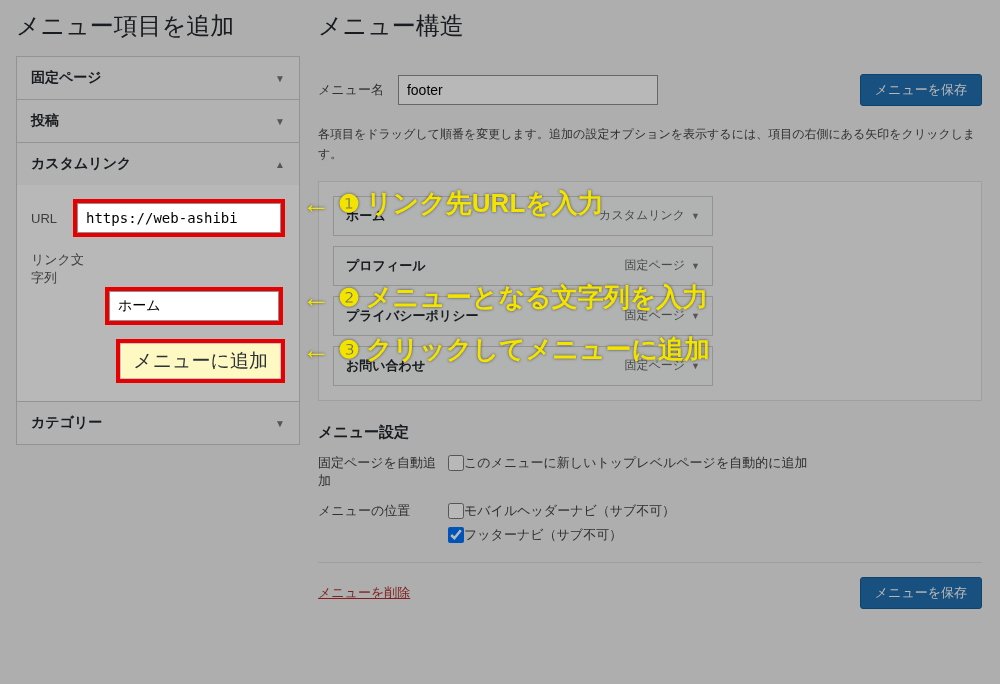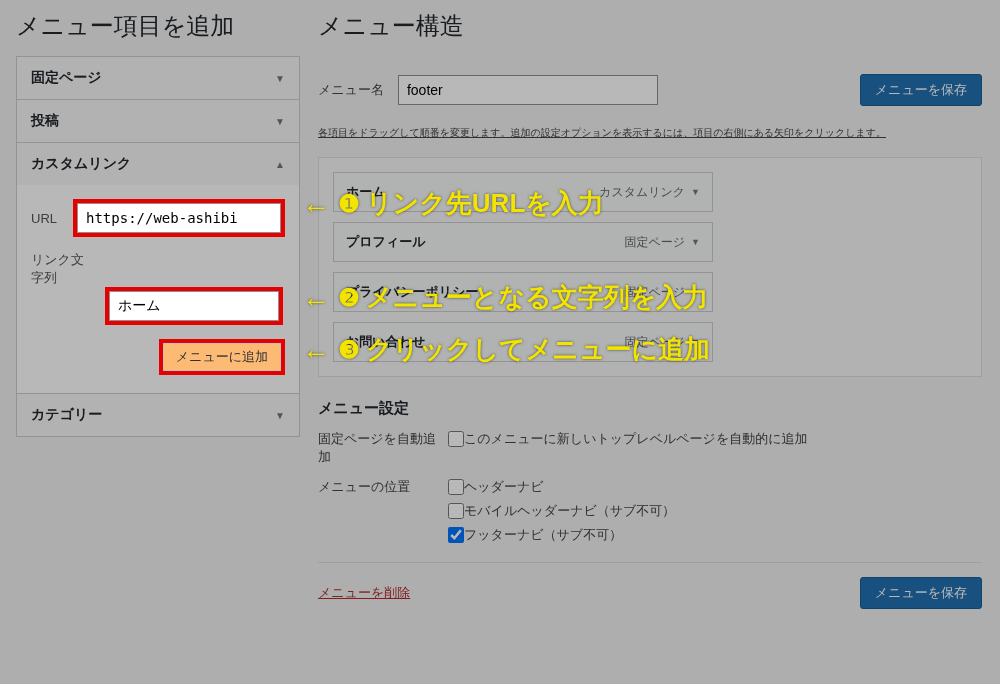--- a/index.html
+++ b/index.html
@@ -22,32 +22,32 @@
   .field-row { margin-bottom: 14px; }
   .field-label { font-size: 13px; color: #555; display: block; margin-bottom: 6px; }
   .customlink .field-row { display: flex; align-items: center; gap: 10px; }
   .customlink .field-label { width: 64px; margin: 0; }
   .customlink input[type=text] { flex: 1; }
 
   input[type=text] { border: 1px solid #8c8f94; padding: 5px 8px; font-size: 14px; background: #fff; border-radius: 0; height: 30px; }
   input[type=text].mono { font-family: Menlo, Consolas, monospace; }
 
   .add-btn-row { text-align: right; margin-top: 10px; }
-  button.flat { background: #fdba74; border: 1px solid #c3c4c7; color: #2c3338; padding: 4px 12px; font-size: 13px; cursor: pointer; border-radius: 2px; }
+  button.flat { background: #fef9c3; border: 1px solid #c3c4c7; color: #2c3338; padding: 4px 12px; font-size: 19px; cursor: pointer; border-radius: 2px; }
 
   .highlight-box { border: 4px solid #e60000; display: inline-block; }
 
   
   .menu-name-row { display: flex; align-items: center; padding: 18px 0 18px 0; }
   .menu-name-row label { font-size: 13px; color: #444; margin-right: 14px; }
   .menu-name-row input { width: 260px; }
   .menu-name-row .spacer { flex: 1; }
   button.primary { background: #2271b1; border: 1px solid #135e96; color: #fff; padding: 6px 14px; font-size: 13px; border-radius: 3px; cursor: pointer; }
 
-  .hint { font-size: 10px; color: #444; line-height: 1.7; margin-bottom: 16px; text-decoration: underline; }
+  .hint { font-size: 12px; color: #444; line-height: 1.7; margin-bottom: 16px; }
 
   .menu-items { border: 1px solid #ddd; padding: 14px; background: #f7f7f7; }
   .menu-item { display: flex; justify-content: space-between; align-items: center; background: #f6f7f7; border: 1px solid #ccc; padding: 10px 12px; margin-bottom: 10px; width: 380px; }
   .menu-item .mi-label { font-size: 13px; font-weight: 600; color: #23282d; }
   .menu-item .mi-type { font-size: 12px; color: #666; display: flex; align-items: center; gap: 6px; }
   .menu-item .tri { font-size: 9px; color: #777; }
 
   h3.sub { font-size: 15px; font-weight: 600; margin: 22px 0 12px 0; color: #23282d; }
   .setting-row { display: flex; align-items: flex-start; font-size: 13px; color: #444; margin-bottom: 12px; }
   .setting-row .slabel { width: 130px; }
@@ -177,24 +177,20 @@
           <span>このメニューに新しいトップレベルページを自動的に追加</span>
         </label>
       </span>
     </div>
 
     <div class="setting-row">
       <span class="slabel">メニューの位置</span>
       <span class="sval">
         <label>
             <input type="checkbox" style="">
-            <span>ヘッダーナビ</span>
-          </label>
-        <label>
-            <input type="checkbox" style="">
             <span>モバイルヘッダーナビ（サブ不可）</span>
           </label>
         <label>
             <input type="checkbox" checked="" style="">
             <span>フッターナビ（サブ不可）</span>
           </label>
       </span>
     </div>
 
     <div class="footer-row">

